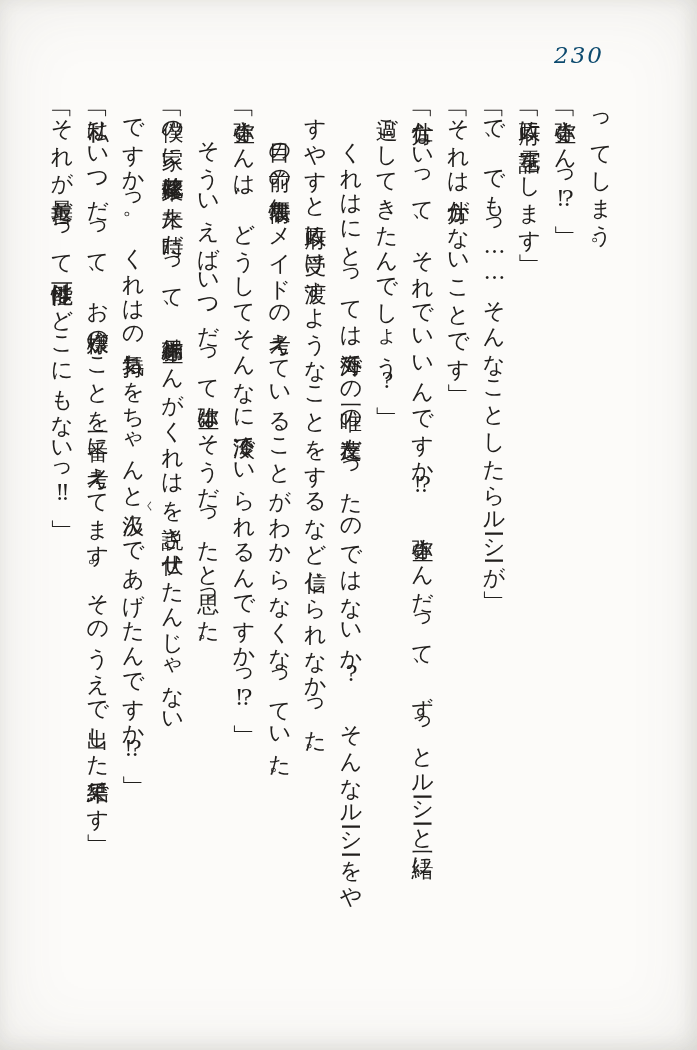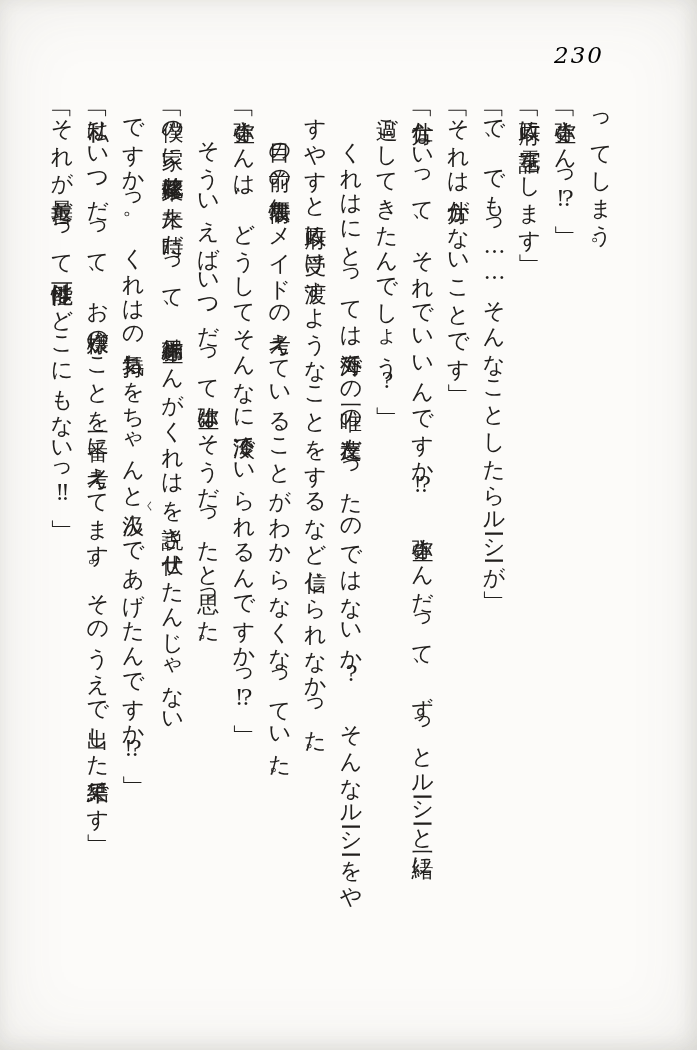--- a/index.html
+++ b/index.html
@@ -18,21 +18,21 @@
                 inset -6px 0 18px rgba(90, 85, 75, 0.08),
                 inset 0 -8px 20px rgba(90, 85, 75, 0.07);
   }
   .page-number {
     position: absolute;
     top: 42px;
     left: 554px;
     font-size: 23px;
     font-style: italic;
     letter-spacing: 2px;
-    color: #000000;
+    color: #0c4a6e;
   }
   .text-block {
     position: absolute;
     top: 103px;
     right: 78px;
     height: 900px;
     writing-mode: vertical-rl;
     text-orientation: upright;
     font-size: 22px;
     line-height: 35.7px;

